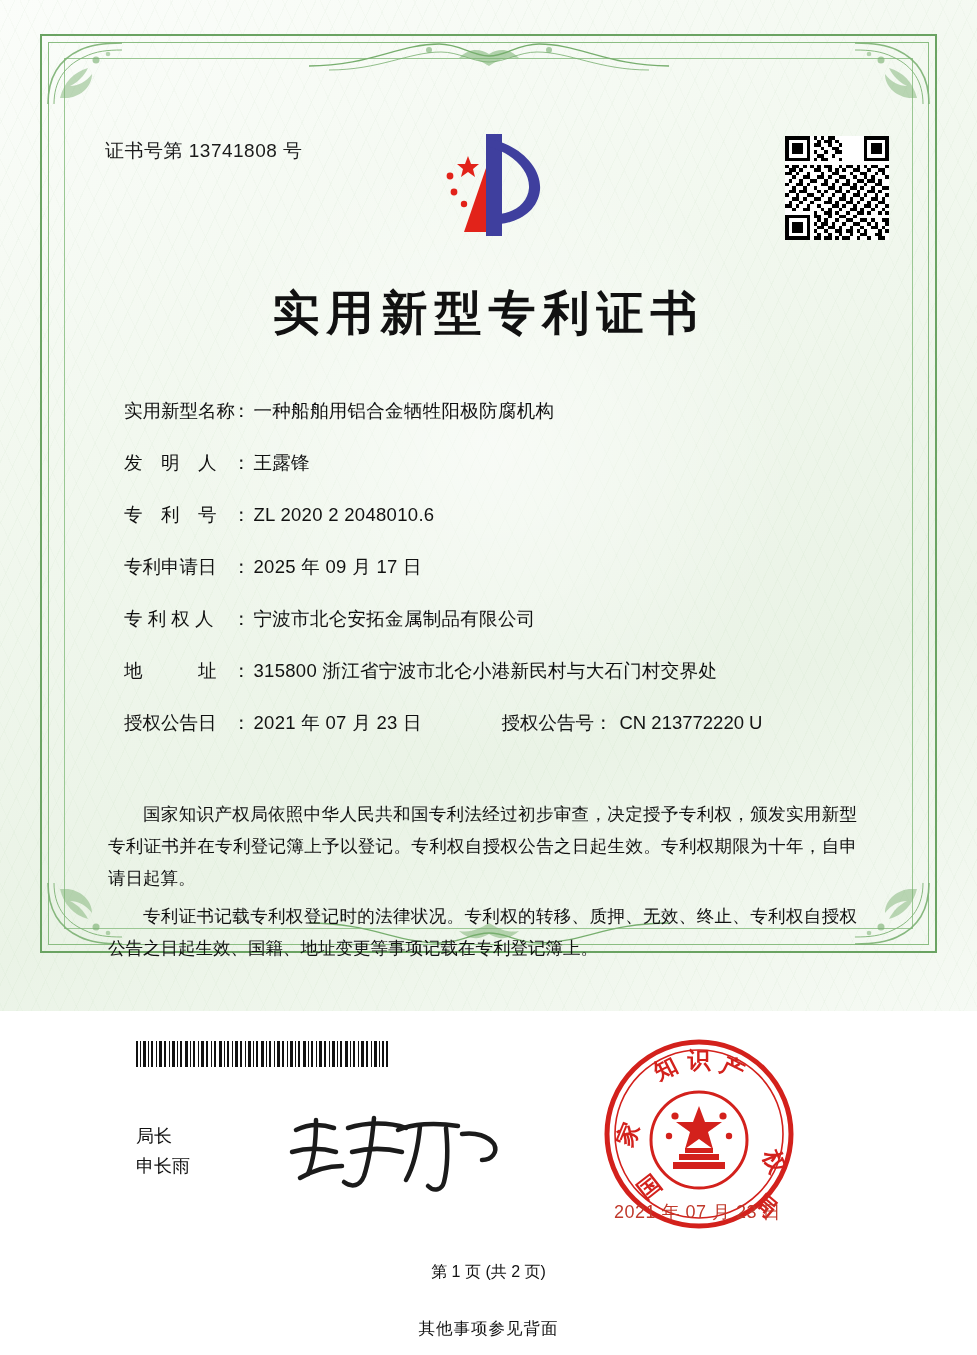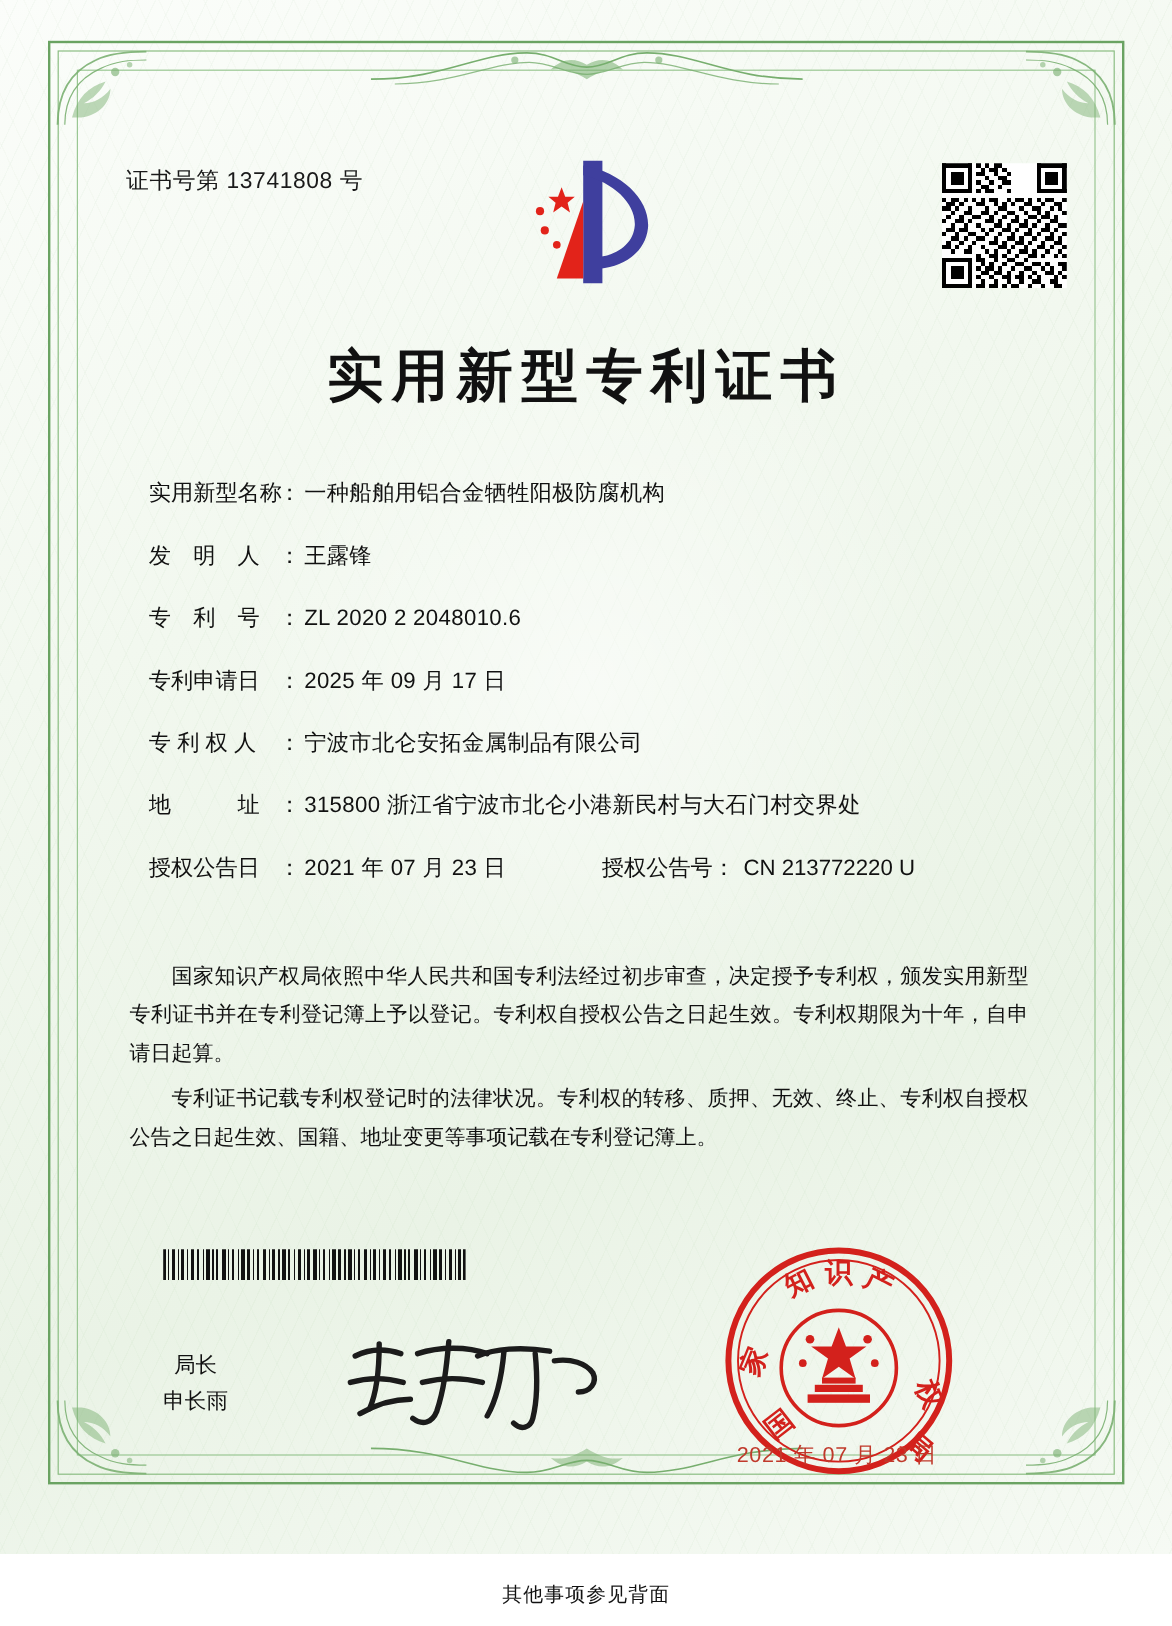--- a/index.html
+++ b/index.html
@@ -10,21 +10,21 @@
     width: 977px;
     height: 1355px;
     background: #ffffff;
     font-family: "Liberation Serif", "DejaVu Serif", serif;
     overflow: hidden;
   }
 
   .page {
     position: relative;
     width: 977px;
-    height: 1295px;
+    height: 1011px;
     background: linear-gradient(160deg, #fbfdfa 0%, #f2f8ef 35%, #eaf3e6 70%, #f6faf4 100%);
   }
 
   
   .frame-outer {
     position: absolute;
     left: 40px; top: 34px; right: 40px; bottom: 58px;
     border: 2px solid #6aa362;
   }
   .frame-inner {
@@ -177,22 +177,21 @@
   .barcode svg { width:100%; height:100%; display:block; }
 
   
   .sig-label {
     position: absolute;
     left: 136px;
     top: 1122px;
     font-size: 18px;
     line-height: 30px;
     color: #111;
-    font-family: Liberation Sans, sans-serif;
-    text-align: center;
+    font-family: Liberation Mono, monospace;
   }
   .sig-mark {
     position: absolute;
     left: 286px;
     top: 1108px;
     width: 220px;
     height: 90px;
     color: #1b1b1b;
   }
   .sig-mark svg { width:100%; height:100%; display:block; }
@@ -725,15 +724,16 @@
       </text>
       <text x="30" y="112" font-family="DejaVu Sans, Liberation Sans, sans-serif" font-size="23" font-weight="bold" fill="#d3211c" transform="rotate(-68 30 112)">家</text>
       <text x="162" y="118" font-family="DejaVu Sans, Liberation Sans, sans-serif" font-size="23" font-weight="bold" fill="#d3211c" transform="rotate(68 162 118)">权</text>
       <text x="44" y="164" font-family="DejaVu Sans, Liberation Sans, sans-serif" font-size="23" font-weight="bold" fill="#d3211c" transform="rotate(-38 44 164)">国</text>
       <text x="150" y="168" font-family="DejaVu Sans, Liberation Sans, sans-serif" font-size="23" font-weight="bold" fill="#d3211c" transform="rotate(40 150 168)">局</text>
     </svg>
   </div>
 
   <div class="seal-date">2021 年 07 月 23 日</div>
 
+  <div class="page-no">第 1 页 (共 2 页)</div>
   <div class="back-note">其他事项参见背面</div>
 
 </div>
 
 </body></html>

